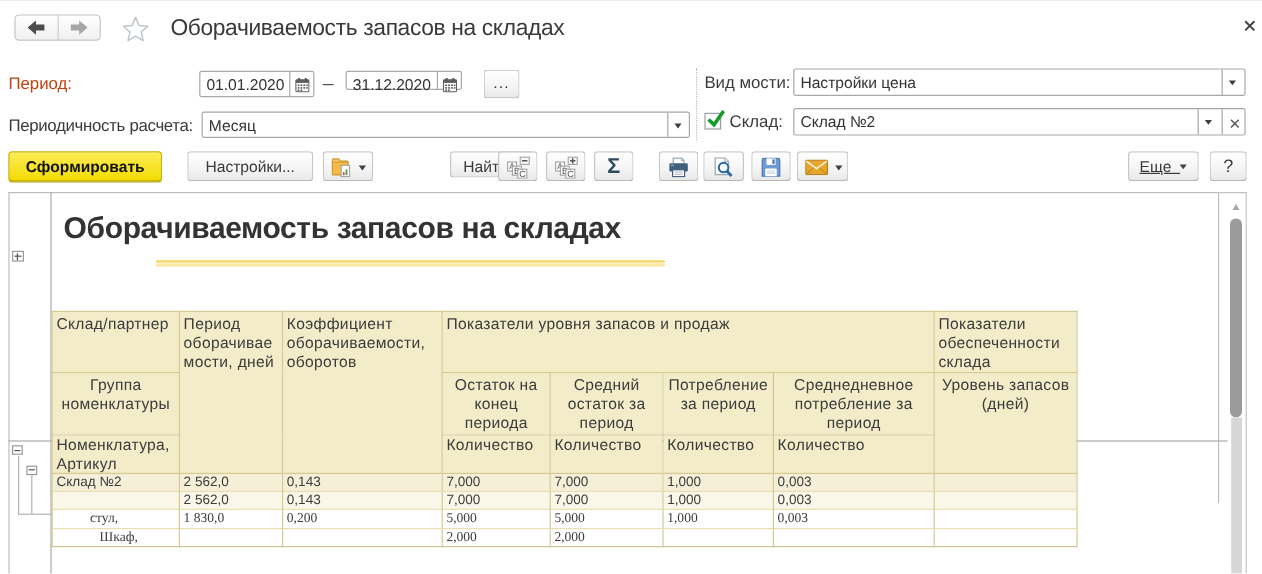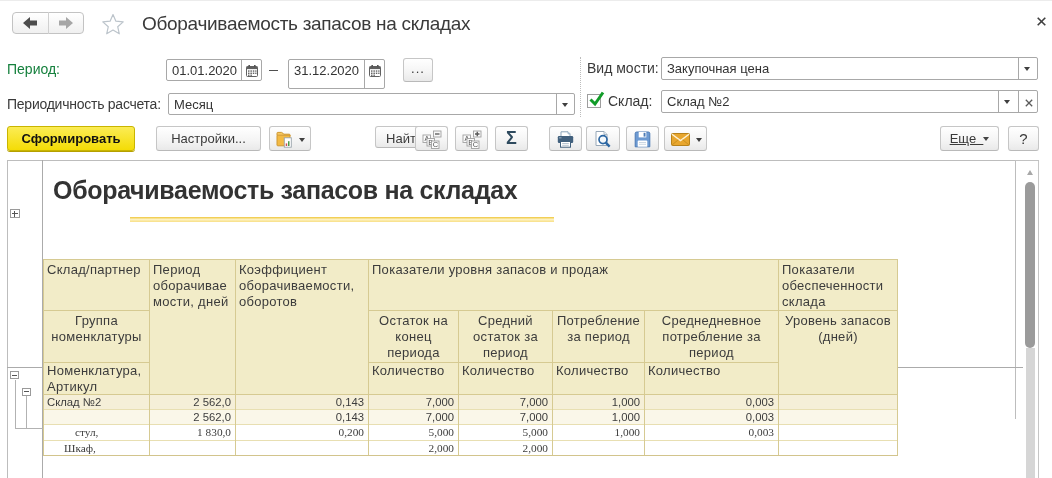--- a/index.html
+++ b/index.html
@@ -27,21 +27,21 @@
   <path d="M8 1 L15 7 L8 13 L8 9.5 L1 9.5 L1 4.5 L8 4.5 Z" fill="#a6a6a6"></path>
 </svg>
 <svg class="abs" style="left:102px;top:13px" width="22" height="22" viewBox="0 0 22 22">
   <path d="M11 1.5 L13.9 8.2 L21.2 8.9 L15.7 13.7 L17.3 20.8 L11 17.1 L4.7 20.8 L6.3 13.7 L0.8 8.9 L8.1 8.2 Z" fill="#fff" stroke="#bcc4cb" stroke-width="1.2" stroke-linejoin="round"></path>
 </svg>
 <div class="abs" style="left:142px;top:13px;font-size:19px;letter-spacing:-0.3px;color:#3a3a3a;">Оборачиваемость запасов на складах</div>
 <svg class="abs" style="left:1037px;top:17px" width="9" height="9" viewBox="0 0 9 9">
   <path d="M0.7 0.7 L8.3 8.3 M8.3 0.7 L0.7 8.3" stroke="#3f3f3f" stroke-width="1.6"></path>
 </svg>
 
-<div class="abs" style="left:7px;top:61px;font-size:14px;color:#15803d;">Период:</div>
+<div class="abs" style="left:7px;top:61px;font-size:14px;color:#c2410c;">Период:</div>
 <div class="fld" style="left:166px;top:59px;width:96px;height:22px;">
   <div class="tx">01.01.2020</div>
   <div class="sep" style="left:74px;"></div>
   <svg class="abs" style="left:79px;top:5px" width="12" height="12" viewBox="0 0 12 12">
     <rect x="0.5" y="1.5" width="11" height="10" rx="1" fill="#fff" stroke="#606060" stroke-width="1"></rect>
     <rect x="0.5" y="1.5" width="11" height="2.6" fill="#606060"></rect>
     <rect x="2.4" y="0" width="1.6" height="2.4" fill="#555"></rect>
       <rect x="8" y="0" width="1.6" height="2.4" fill="#555"></rect>
     <g fill="#555">
         <rect x="2" y="5.4" width="1.5" height="1.3"></rect>
@@ -51,21 +51,21 @@
     <rect x="2" y="7.6" width="1.5" height="1.3"></rect>
         <rect x="4.4" y="7.6" width="1.5" height="1.3"></rect>
         <rect x="6.8" y="7.6" width="1.5" height="1.3"></rect>
         <rect x="9.2" y="7.6" width="1.3" height="1.3"></rect>
     <rect x="2" y="9.6" width="1.5" height="1.2"></rect>
         <rect x="4.4" y="9.6" width="1.5" height="1.2"></rect>
       </g>
   </svg>
 </div>
 <div class="abs" style="left:269px;top:69.5px;width:9px;height:1.7px;background:#4f4f4f;"></div>
-<div class="fld" style="left:288px;top:59px;width:97px;height:30px;">
+<div class="fld" style="left:288px;top:59px;width:97px;height:16px;">
   <div class="tx">31.12.2020</div>
   <div class="sep" style="left:75px;"></div>
   <svg class="abs" style="left:80px;top:5px" width="12" height="12" viewBox="0 0 12 12">
     <rect x="0.5" y="1.5" width="11" height="10" rx="1" fill="#fff" stroke="#606060" stroke-width="1"></rect>
     <rect x="0.5" y="1.5" width="11" height="2.6" fill="#606060"></rect>
     <rect x="2.4" y="0" width="1.6" height="2.4" fill="#555"></rect>
       <rect x="8" y="0" width="1.6" height="2.4" fill="#555"></rect>
     <g fill="#555">
         <rect x="2" y="5.4" width="1.5" height="1.3"></rect>
         <rect x="4.4" y="5.4" width="1.5" height="1.3"></rect>
@@ -86,21 +86,21 @@
 <div class="fld" style="left:168px;top:93px;width:407px;height:22px;">
   <div class="tx">Месяц</div>
   <div class="sep" style="left:387px;"></div>
   <div class="dar" style="left:393px;top:9px;"></div>
 </div>
 
 <div class="abs" style="left:580px;top:57px;height:60px;border-left:1px dotted #bdbdbd;"></div>
 
 <div class="abs" style="left:587px;top:60px;font-size:14px;color:#3a3a3a;">Вид мости:</div>
 <div class="fld" style="left:661px;top:57px;width:377px;height:23px;">
-  <div class="tx">Закупочная цена</div>
+  <div class="tx">Настройки цена</div>
   <div class="sep" style="left:356px;"></div>
   <div class="dar" style="left:362px;top:9px;"></div>
 </div>
 <div class="abs" style="left:587px;top:94px;width:14px;height:14px;border:1px solid #9e9e9e;background:#fff;"></div>
 <svg class="abs" style="left:588px;top:90px" width="17" height="17" viewBox="0 0 17 17">
   <path d="M2.5 9.5 L7 14 L15 2.5" fill="none" stroke="#119c28" stroke-width="3"></path>
 </svg>
 <div class="abs" style="left:608px;top:93px;font-size:14px;color:#3a3a3a;">Склад:</div>
 <div class="fld" style="left:661px;top:90px;width:377px;height:23px;">
   <div class="tx">Склад №2</div>
@@ -267,35 +267,35 @@
     <td class="d" style="padding-left:31px;">стул,</td>
         <td class="d n">1 830,0</td>
         <td class="d n">0,200</td>
         <td class="d n">5,000</td>
         <td class="d n">5,000</td>
         <td class="d n">1,000</td>
         <td class="d n">0,003</td>
         <td class="d"></td>
   </tr>
   <tr class="rw lastrow">
-    <td class="d" style="padding-left:20px;">Шкаф,</td>
+    <td class="d" style="padding-left:39px;">Шкаф,</td>
         <td class="d n"></td>
         <td class="d n"></td>
         <td class="d n">2,000</td>
         <td class="d n">2,000</td>
         <td class="d n"></td>
         <td class="d n"></td>
         <td class="d"></td>
   </tr>
   </tbody>
 </table>
 <style>
   td.h { background:#f2ecc8; border:1px solid #d6ca92; vertical-align:top; padding:2px 3px 0; line-height:16px; font-size:13px; letter-spacing:0.28px; overflow:hidden; }
   td.d { border:1px solid #d6ca92; border-top:1px solid #e8dfb2; border-bottom:none; padding:0 3px; font-size:11.3px; line-height:14px; overflow:hidden; white-space:nowrap; }
-  td.n { text-align:right; padding-right:4px; }
+  td.n { text-align:left; padding-right:4px; }
   td.h3 { line-height:15.5px; padding:0 3px; }
   tr.ra td { background:#f5efd8; }
   tr.rb td { background:#faf7e9; }
   tr.rw td { background:#fff; }
   tr.ra td, tr.rb td { height:15px; } tr.rw td { height:15.5px;font-family:Liberation Serif, serif; }
   tr.lastrow td { border-bottom:1px solid #d2c48c; height:15px; }
 </style>
 
 <div class="abs" style="left:14.5px;top:380px;width:1px;height:48px;background:#b2b2b2;"></div>
 <div class="abs" style="left:26px;top:396px;width:1px;height:32px;background:#b2b2b2;"></div>

